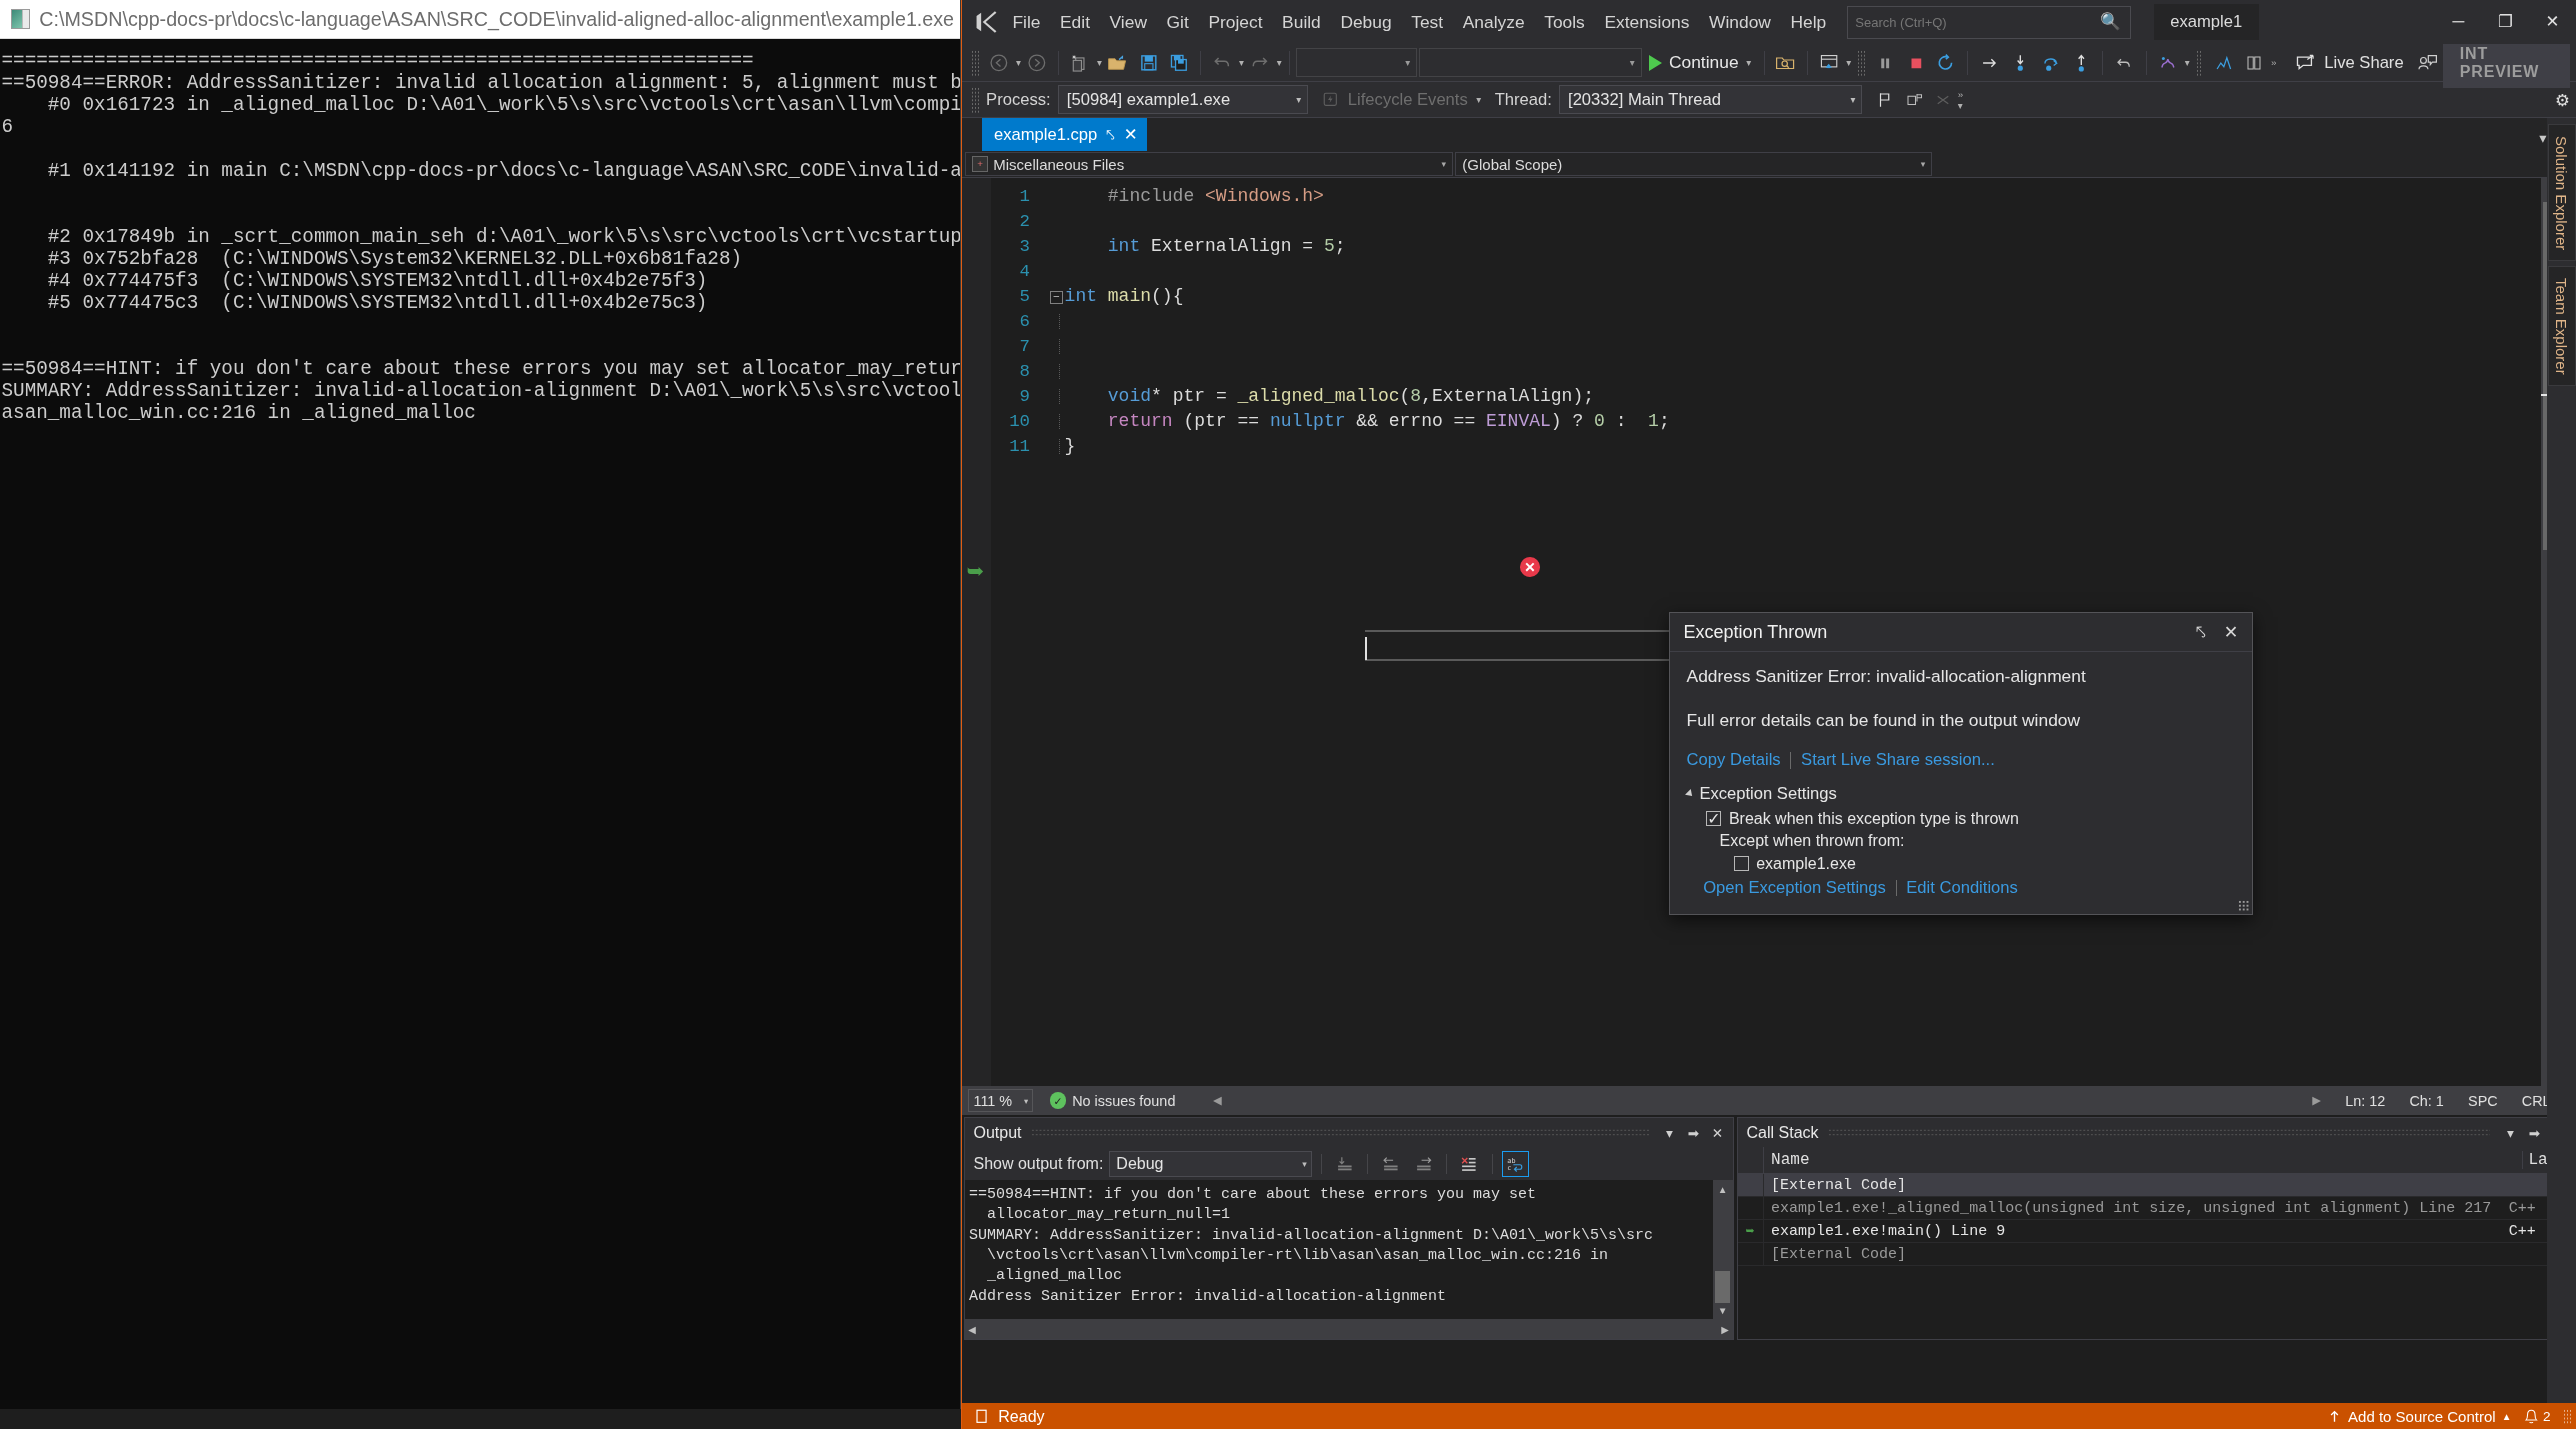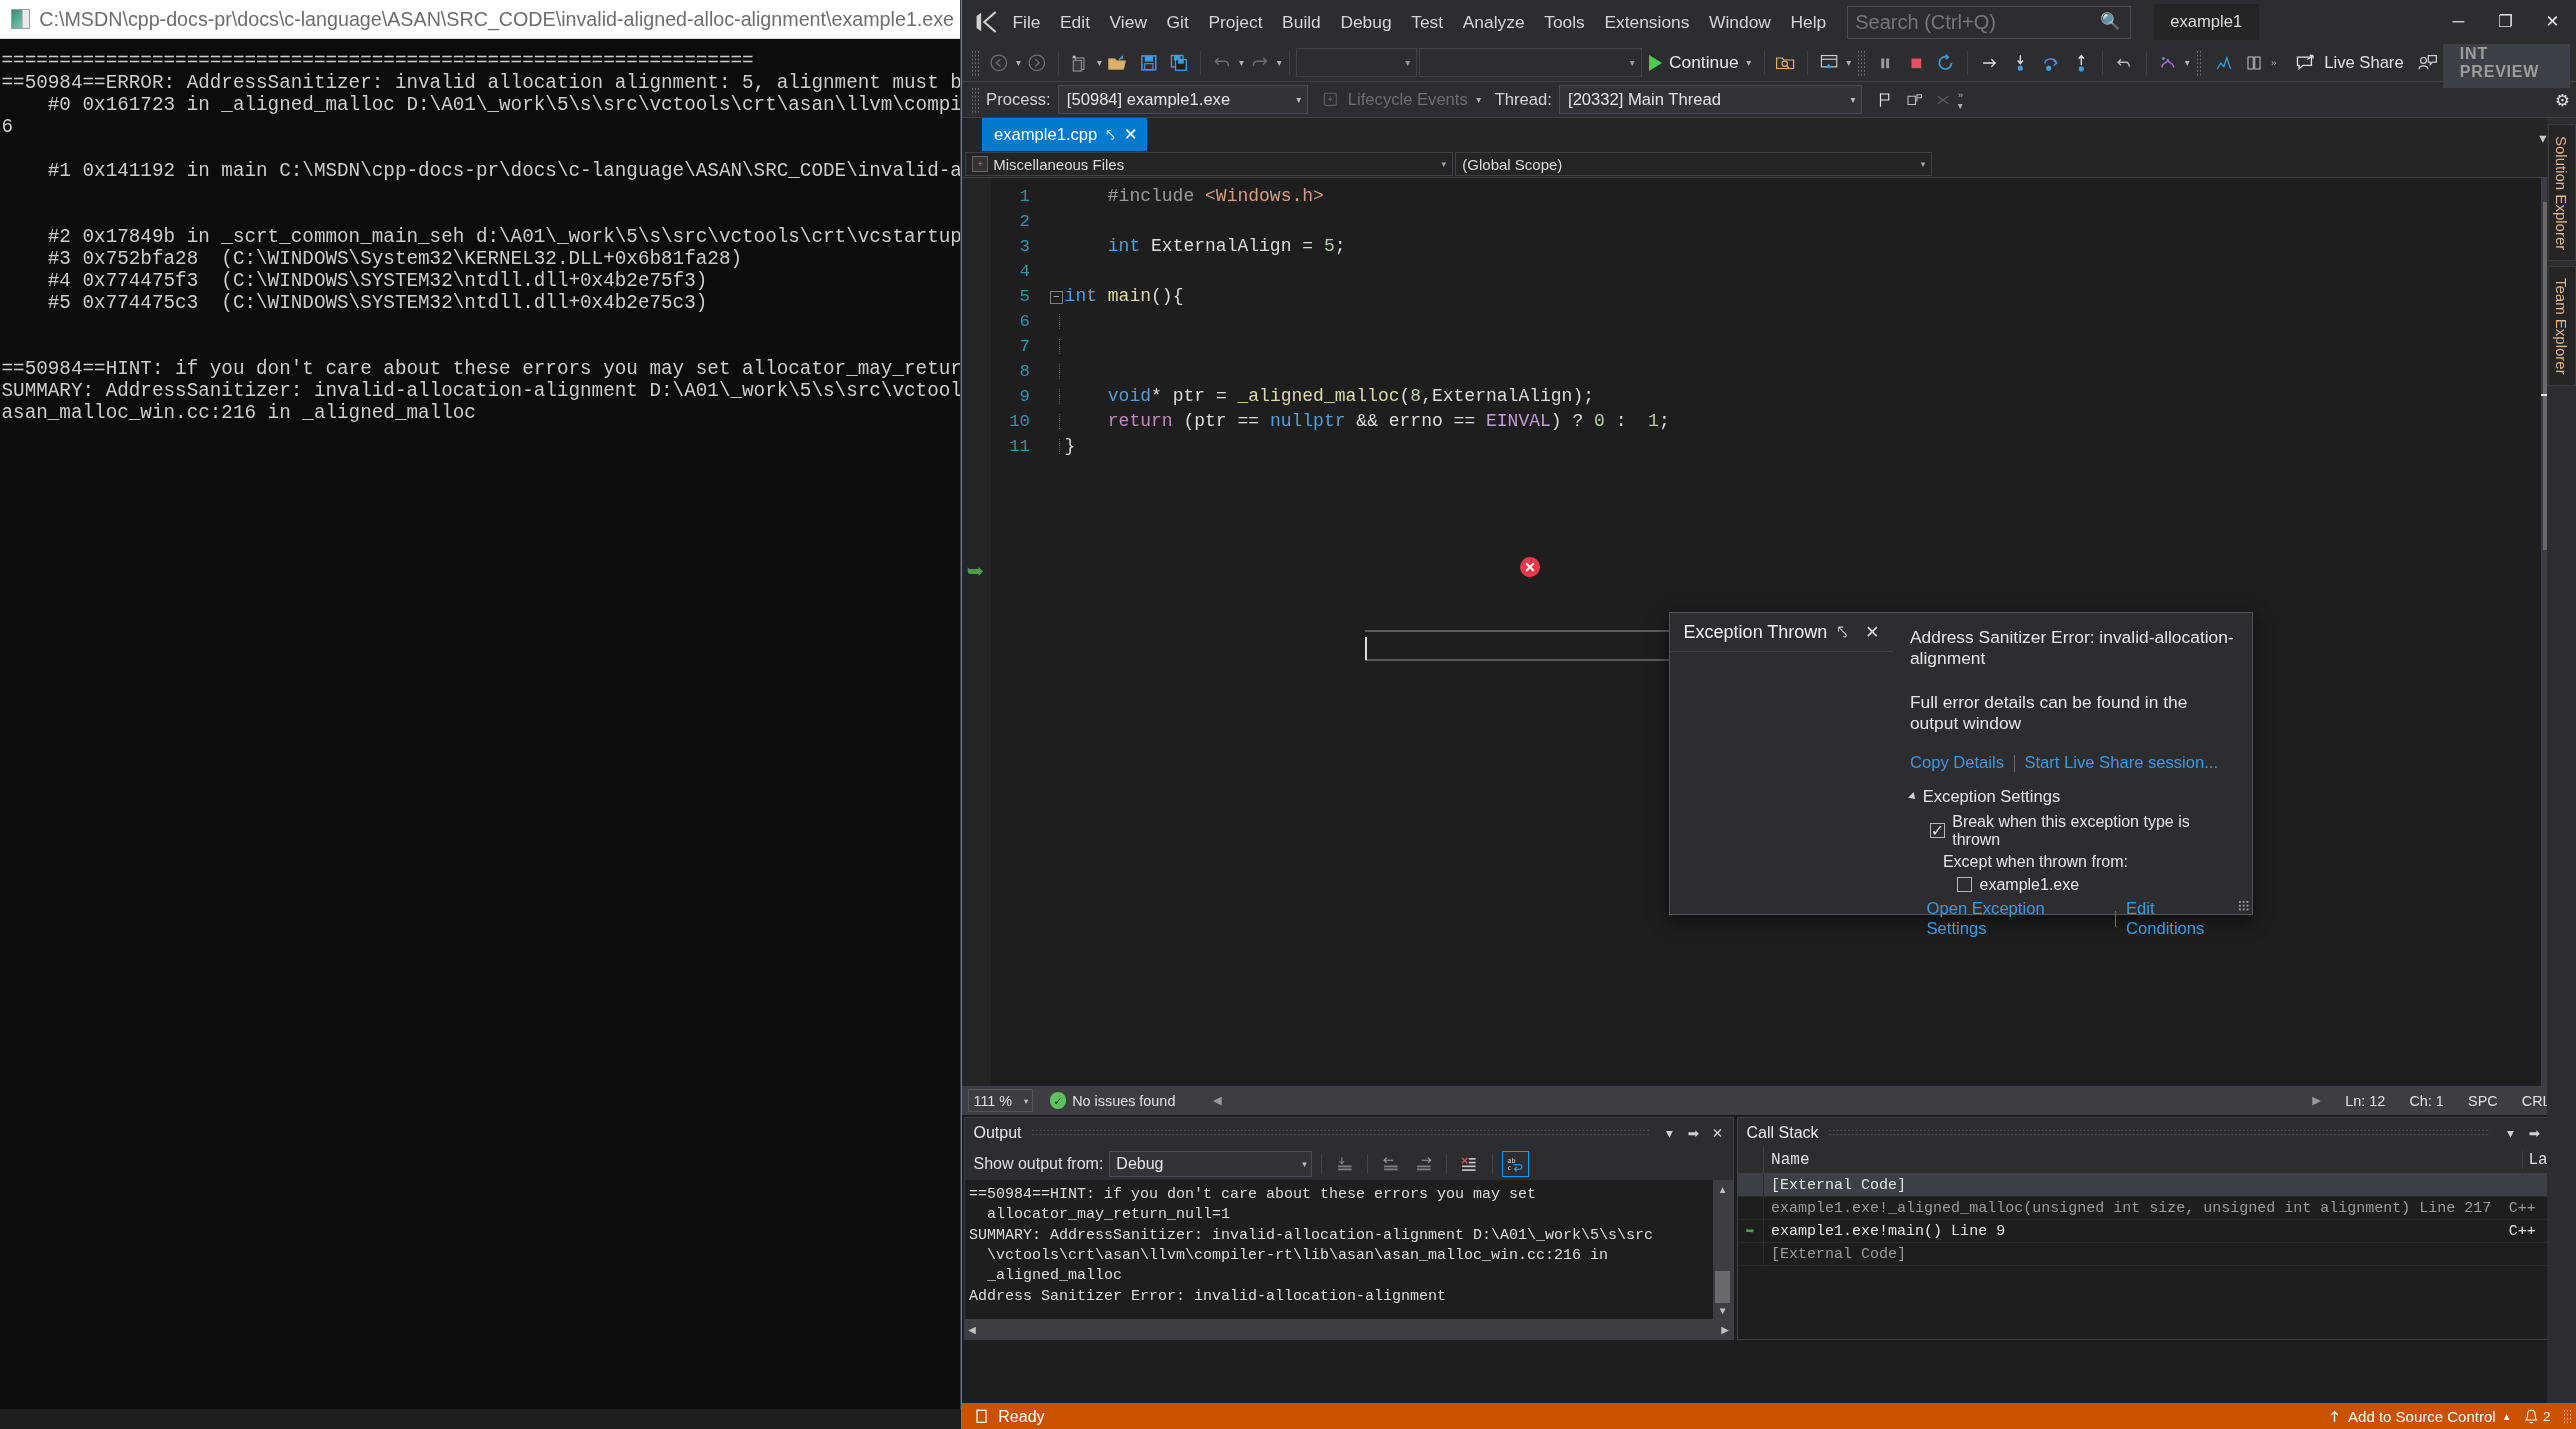--- a/index.html
+++ b/index.html
@@ -57,21 +57,21 @@
   }
   .menu-item {
     color: #d4d4d4; font-size: 17.4px; padding: 6px 9.8px; white-space: nowrap;
     cursor: default;
   }
   #vs-search {
     margin-left: 10.6px; width: 284px; height: 33px; background: #2d2d30;
     border: 0.8px solid #4a4a4f; display: flex; align-items: center;
     padding: 0 7.6px; position: relative;
   }
-  #vs-search-placeholder { color: #767676; font-size: 20px; }
+  #vs-search-placeholder { color: #767676; font-size: 13px; }
   #vs-search-icon { position: absolute; right: 9px; color: #9a9a9a; font-size: 16.6px; }
   #vs-solname {
     margin-left: 23px; background: #252526; color: #dcdcdc; font-size: 16.6px;
     padding: 7.6px 16.6px;
   }
   #vs-wincontrols {
     position: absolute; right: 0; top: 0; height: 44px; display: flex;
   }
   .wc-btn {
     width: 47px; height: 44px; display: flex; align-items: center;
@@ -242,21 +242,21 @@
     background: #686868;
   }
   #editor-vscroll-mark {
     position: absolute; left: 0; top: 216px; width: 26px; height: 2.3px;
     background: #e6e6e6;
   }
   #exception-popup-full {
     position: absolute; left: 707px; top: 434px; width: 584px; height: 303px;
     background: #2d2d30; border: 0.8px solid #545458; z-index: 41;
     box-shadow: 0 4.5px 16.6px rgba(0,0,0,.6);
-    display: flex; flex-direction: row;
+    display: flex; flex-direction: column;
   }
   #exc-header {
     height: 39px; background: #2d2d30; display: flex; align-items: center;
     padding: 0 6px 0 13.6px; border-bottom: 0.8px solid #3f3f46;
   }
   #exc-title { color: #f0f0f0; font-size: 18px; flex: 1; }
   .exc-hbtn {
     width: 30px; height: 30px; display: flex; align-items: center;
     justify-content: center; color: #d8d8d8; font-size: 17.4px;
   }

